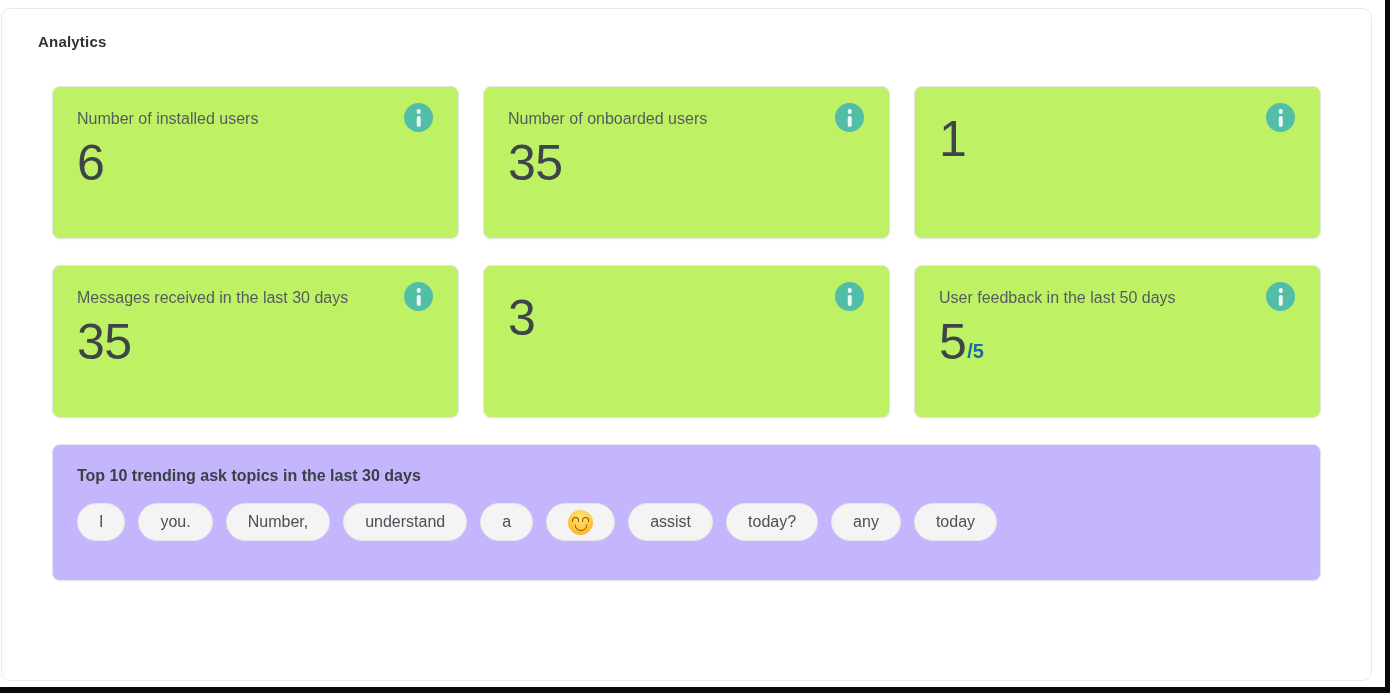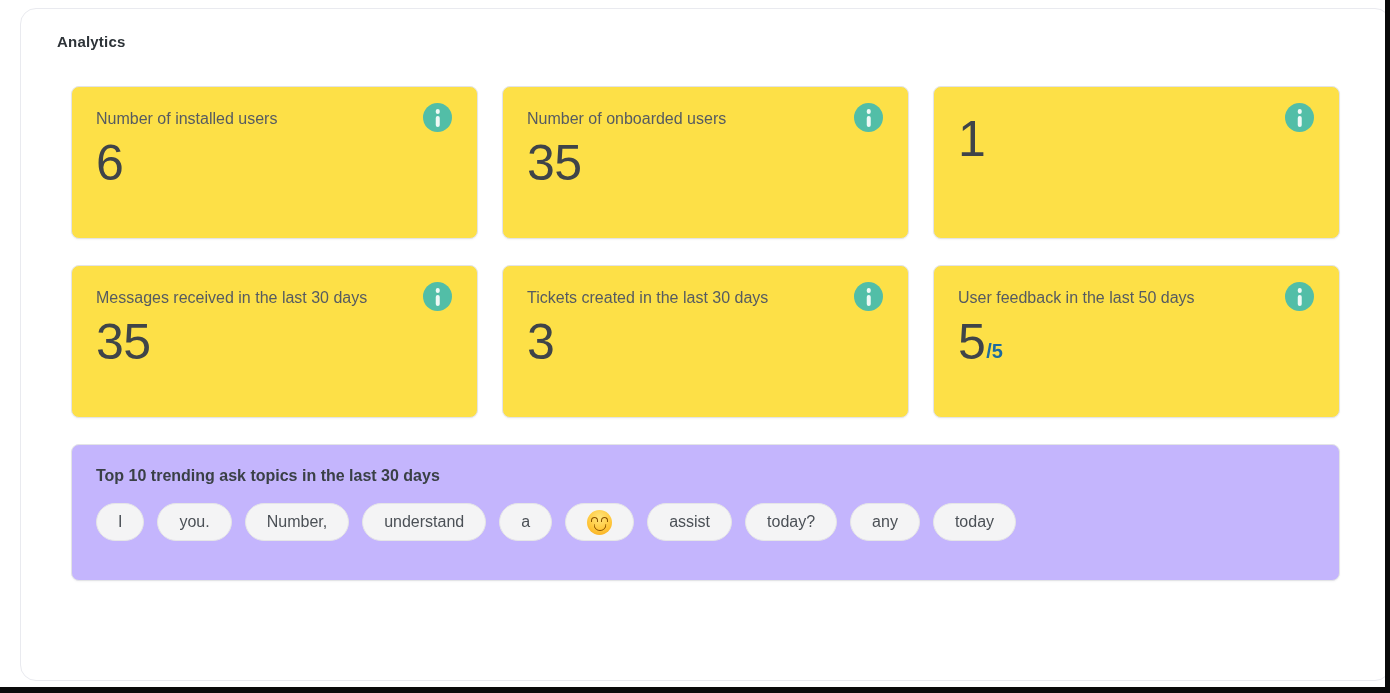--- a/index.html
+++ b/index.html
@@ -19,43 +19,43 @@
     width: 5px; height: 100%;
     background: #0a0a0a;
   }
   .edge-bottom {
     position: absolute; bottom: 0; left: 0;
     width: 100%; height: 6px;
     background: #0a0a0a;
   }
   .panel {
     position: absolute;
-    left: 20px; top: 8px;
+    left: 1px; top: 8px;
     width: 1371px; height: 673px;
     background: #ffffff;
     border: 1px solid #e9eaef;
-    border-radius: 16px;
+    border-radius: 9px;
   }
   .panel-inner { padding: 24px 50px 40px 50px; }
   .page-title {
     font-size: 15px; font-weight: 700;
     color: #2d3338;
     letter-spacing: .2px;
     margin: 0 0 36px -14px;
   }
   .stats-grid {
     display: grid;
     grid-template-columns: repeat(3, 1fr);
     column-gap: 24px;
     row-gap: 26px;
     align-items: start;
   }
   .stat-card {
     position: relative;
-    background: #fde047;
+    background: #bef264;
     border: 1px solid #e3e4e6;
     border-radius: 8px;
     padding: 20px 24px 44px 24px;
     min-height: 153px;
     box-shadow: 0 1px 2px rgba(16,24,40,.04);
   }
   .stat-card-label {
     font-size: 16px;
     line-height: 24px;
     color: #565b61;
@@ -193,21 +193,20 @@
 
         <div class="stat-card">
           <div class="stat-card-label">Messages received in the last 30 days</div>
           <div class="stat-value-row">
             <span class="stat-value">35</span>
           </div>
           <span class="info-icon"></span>
         </div>
 
         <div class="stat-card">
-          <div class="stat-card-label">Tickets created in the last 30 days</div>
           <div class="stat-value-row">
             <span class="stat-value">3</span>
           </div>
           <span class="info-icon"></span>
         </div>
 
         <div class="stat-card">
           <div class="stat-card-label">User feedback in the last 50 days</div>
           <div class="stat-value-row">
             <span class="stat-value">5</span>

